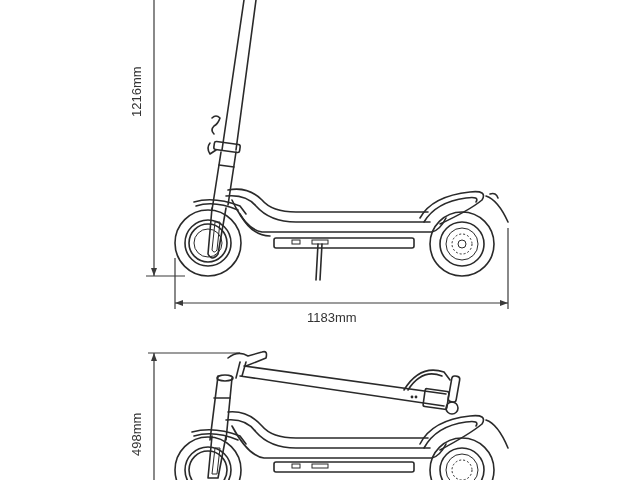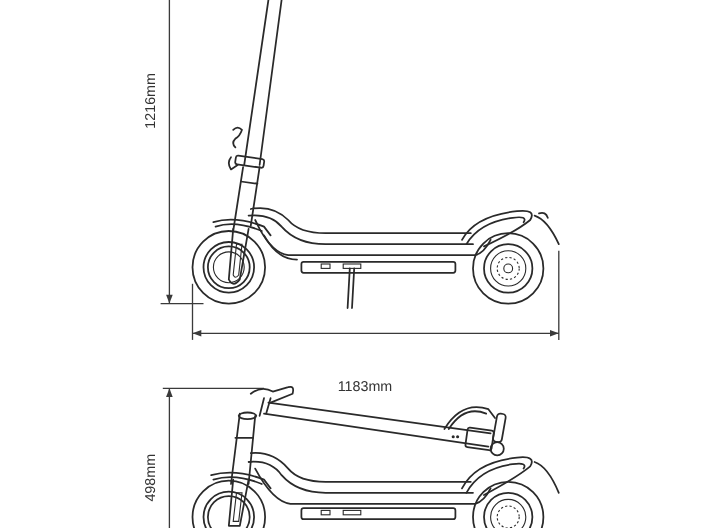--- a/index.html
+++ b/index.html
@@ -156,16 +156,16 @@
     <g>
       <circle class="ln" cx="462" cy="470" r="32"></circle>
       <circle class="ln" cx="462" cy="470" r="22"></circle>
       <circle class="thin" cx="462" cy="470" r="16"></circle>
       <circle class="thin" cx="462" cy="470" r="10" stroke-dasharray="2 2"></circle>
     </g>
   </svg>
 
   <div class="label vlabel" style="left:129px; top:117px;">1216mm</div>
 
-  <div class="label" style="left:307px; top:310px;margin-top:33px;">1183mm</div>
+  <div class="label" style="left:307px; top:310px;">1183mm</div>
 
   <div class="label vlabel" style="left:129px; top:456px;">498mm</div>
 </div>
 
 </body></html>

